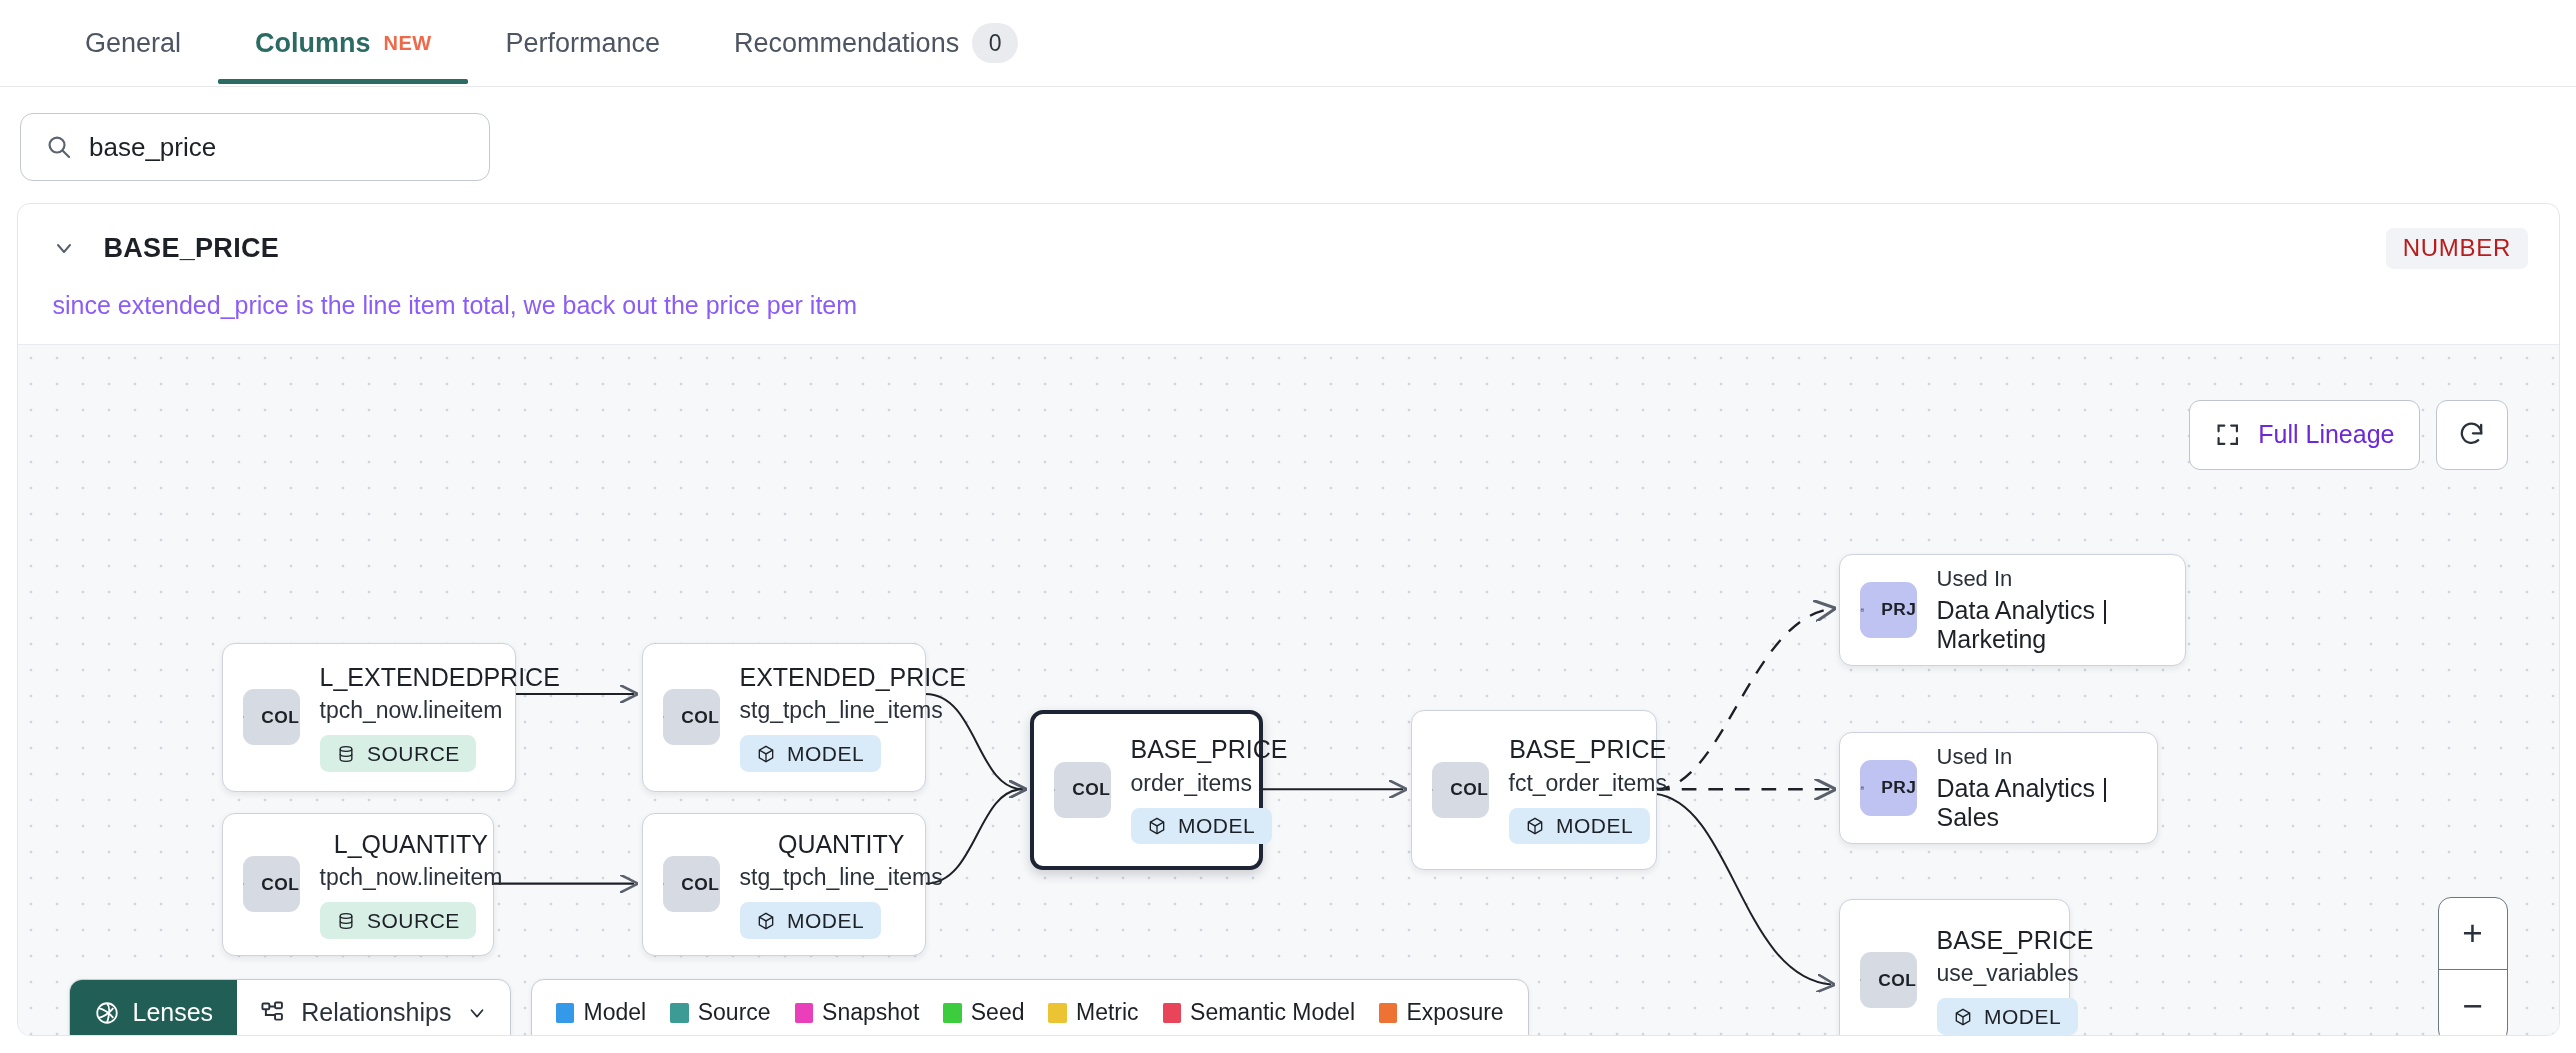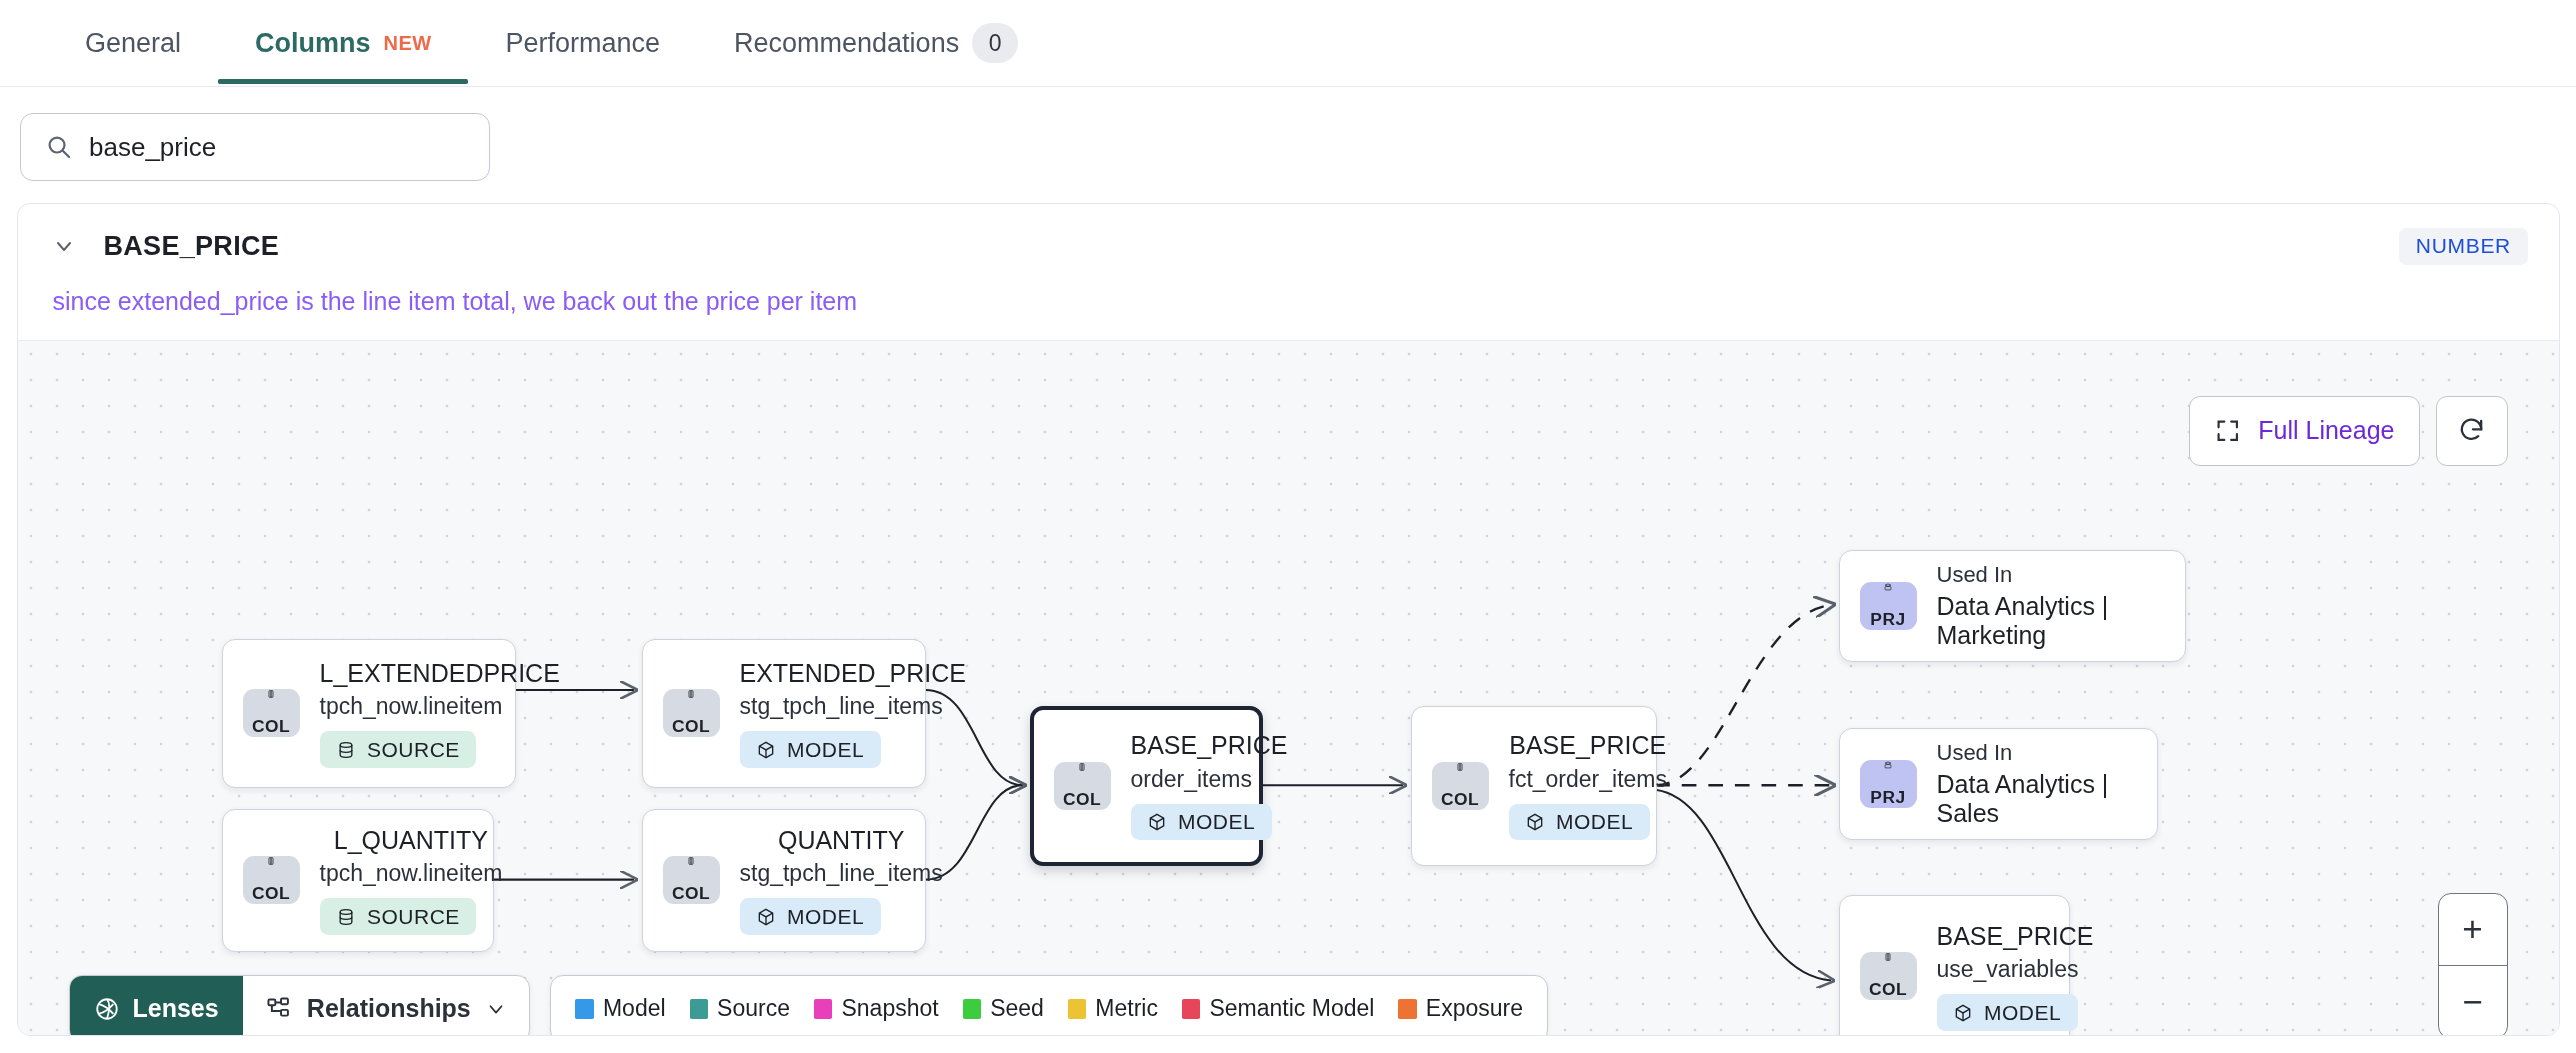--- a/index.html
+++ b/index.html
@@ -103,22 +103,22 @@
   .col-title {
     margin-left: 24px;
     font-size: 27px;
     font-weight: 700;
     color: #1d2127;
     letter-spacing: 0.3px;
   }
   .type-badge {
     margin-left: auto;
     background: #f2f3f6;
-    color: #1d4ed8;
-    font-size: 21px;
+    color: #b91c1c;
+    font-size: 24px;
     letter-spacing: 0.7px;
     padding: 6.4px 16.5px;
     border-radius: 7.3px;
   }
   .col-desc {
     padding: 22px 31px 24px 35px;
     font-size: 25px;
     color: #8b5cf6;
   }
 
@@ -148,25 +148,25 @@
     display: flex;
     align-items: center;
     padding: 0 24px 0 20px;
     cursor: pointer;
   }
   .node.selected {
     border: 4.6px solid #1e2433;
     box-shadow: 0 4.6px 11px rgba(22,28,40,.18);
   }
   .node .badge-ic {
-    width: 57px; height: 48px;
+    width: 57px; height: 56px;
     border-radius: 11px;
     background: #d6dae2;
     display: flex;
-    flex-direction: column;
+    flex-direction: row;
     align-items: center;
     justify-content: center;
     gap: 17px;
     flex: 0 0 auto;
     color: #1d2127;
   }
   .node .badge-ic.prj { background: #bfc3f2; }
   .node .badge-ic .tag {
     font-size: 17.4px; font-weight: 600; letter-spacing: 0.5px;
   }
@@ -255,21 +255,20 @@
     gap: 20px;
   }
   .lens-group {
     display: flex;
     height: 68px;
     border: 1.8px solid #c6cbd5;
     border-radius: 13px;
     overflow: hidden;
     background: #fff;
     box-shadow: 0 1.8px 5.5px rgba(22,28,40,.07);
-    font-weight: bold;
   }
   .lenses {
     background: #215e55;
     color: #fff;
     display: flex; align-items: center; gap: 13px;
     padding: 0 24px;
     font-size: 25px;
     cursor: pointer;
   }
   .relationships {

